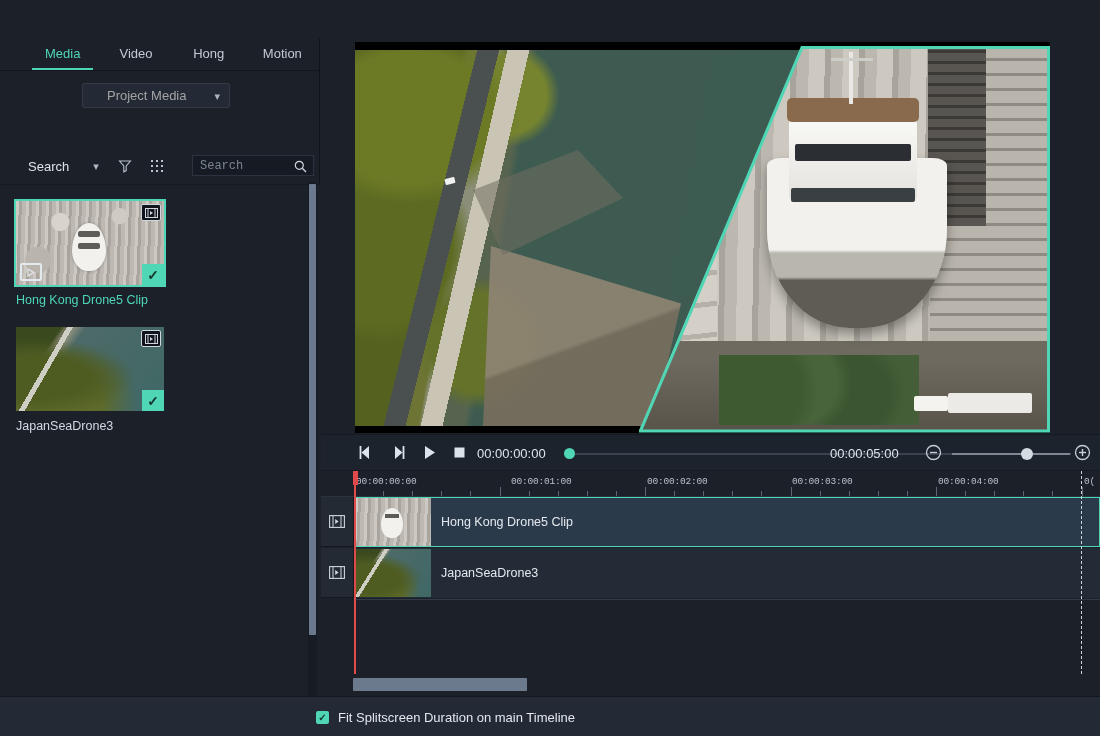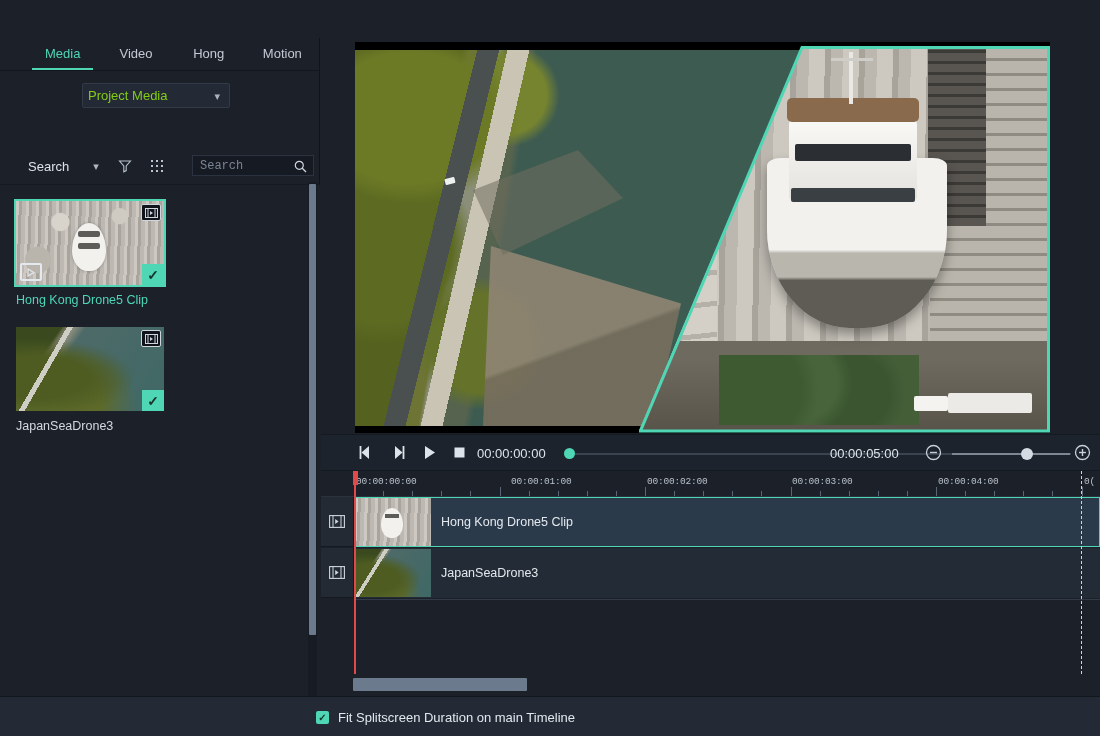--- a/index.html
+++ b/index.html
@@ -56,21 +56,21 @@
   .tab.active::after {
     content:""; position:absolute; left:6px; right:6px; bottom:0; height:2px;
     background:#4fd6b5;
   }
 
   .selectwrap {
     position:absolute; left:82px; top:45px; width:148px; height:25px;
     background:#232a36; border:1px solid #323a48; border-radius:2px;
     display:flex; align-items:center; cursor:pointer;
   }
-  .selectwrap .lbl { font-size:13px; color:#84cc16; margin-left:5px; }
+  .selectwrap .lbl { font-size:13px; color:#a3a3a3; margin-left:24px; }
   .selectwrap .chev {
     position:absolute; right:9px; top:6px; color:#aab3be; font-size:11px;
   }
 
   .mediatoolbar {
     position:absolute; left:0; top:112px; width:320px; height:32px;
     display:flex; align-items:center;
   }
   .import-btn {
     margin-left:28px; font-size:13px; color:#dde3ea; cursor:pointer;

